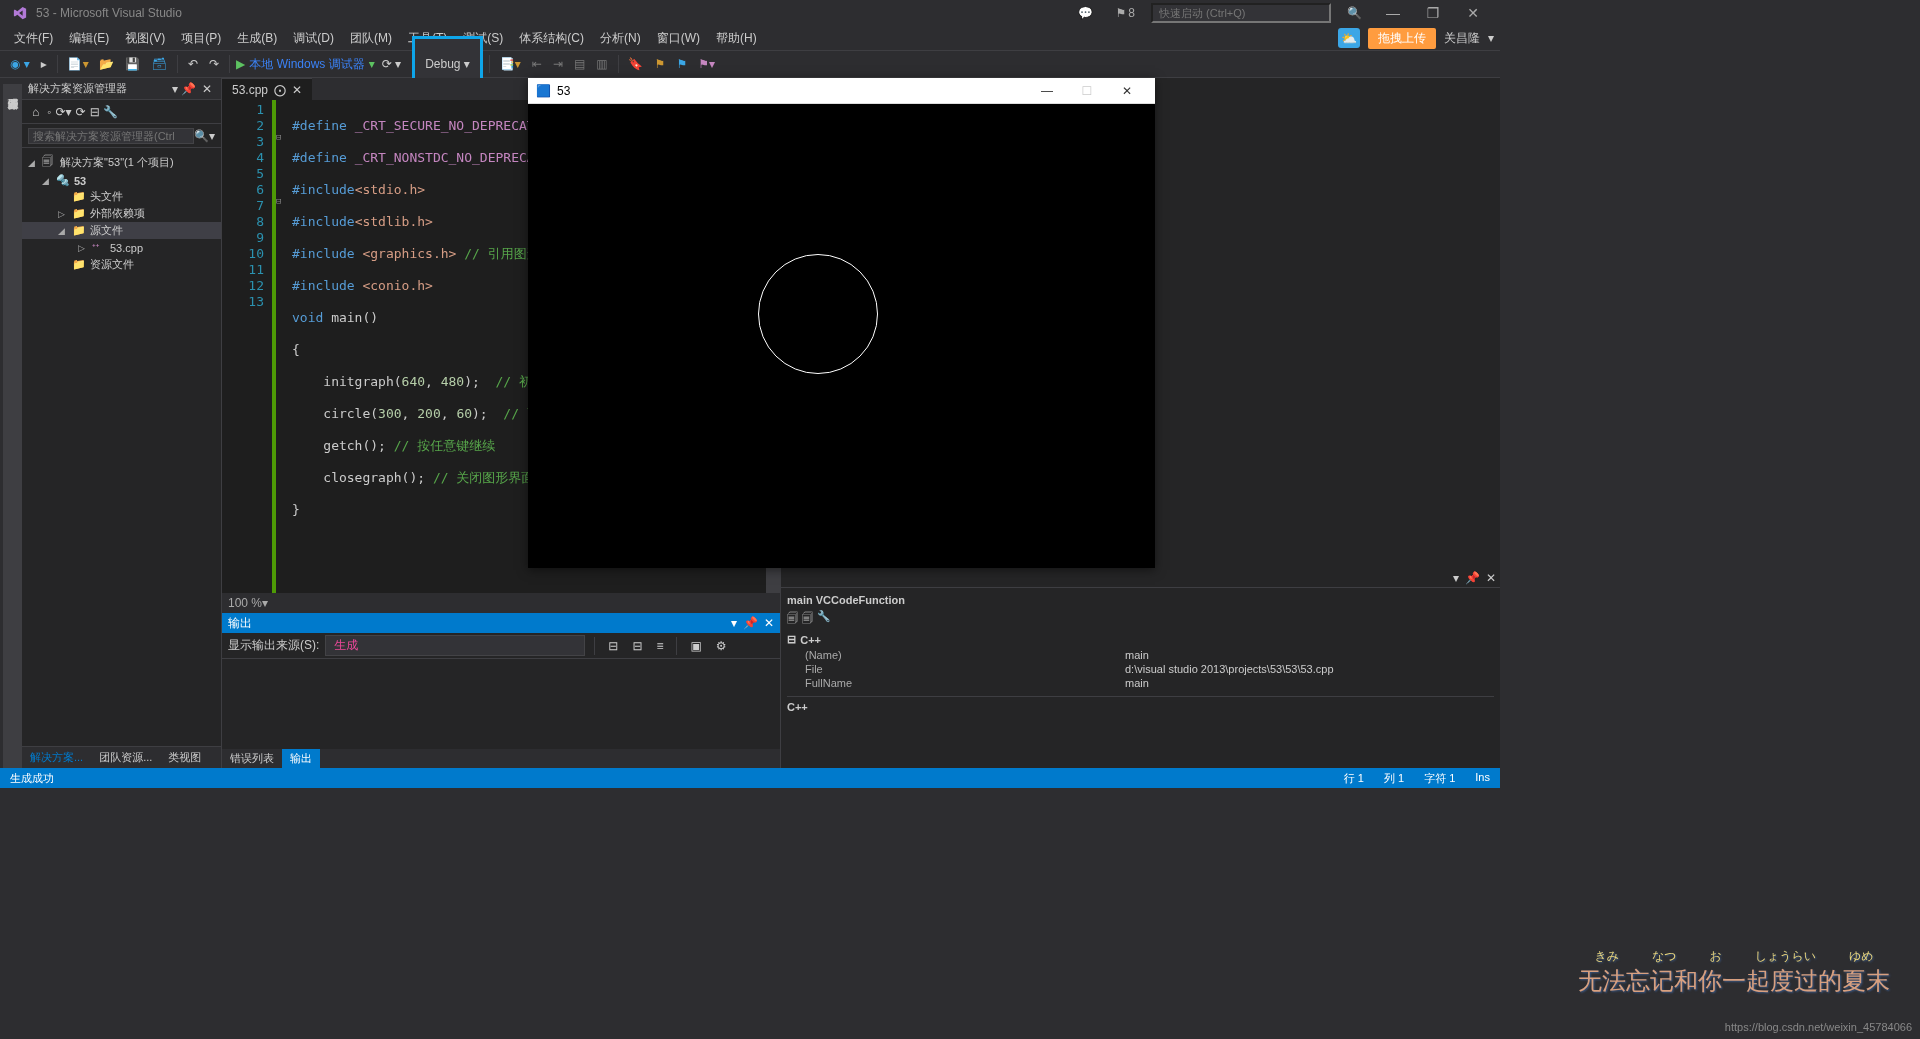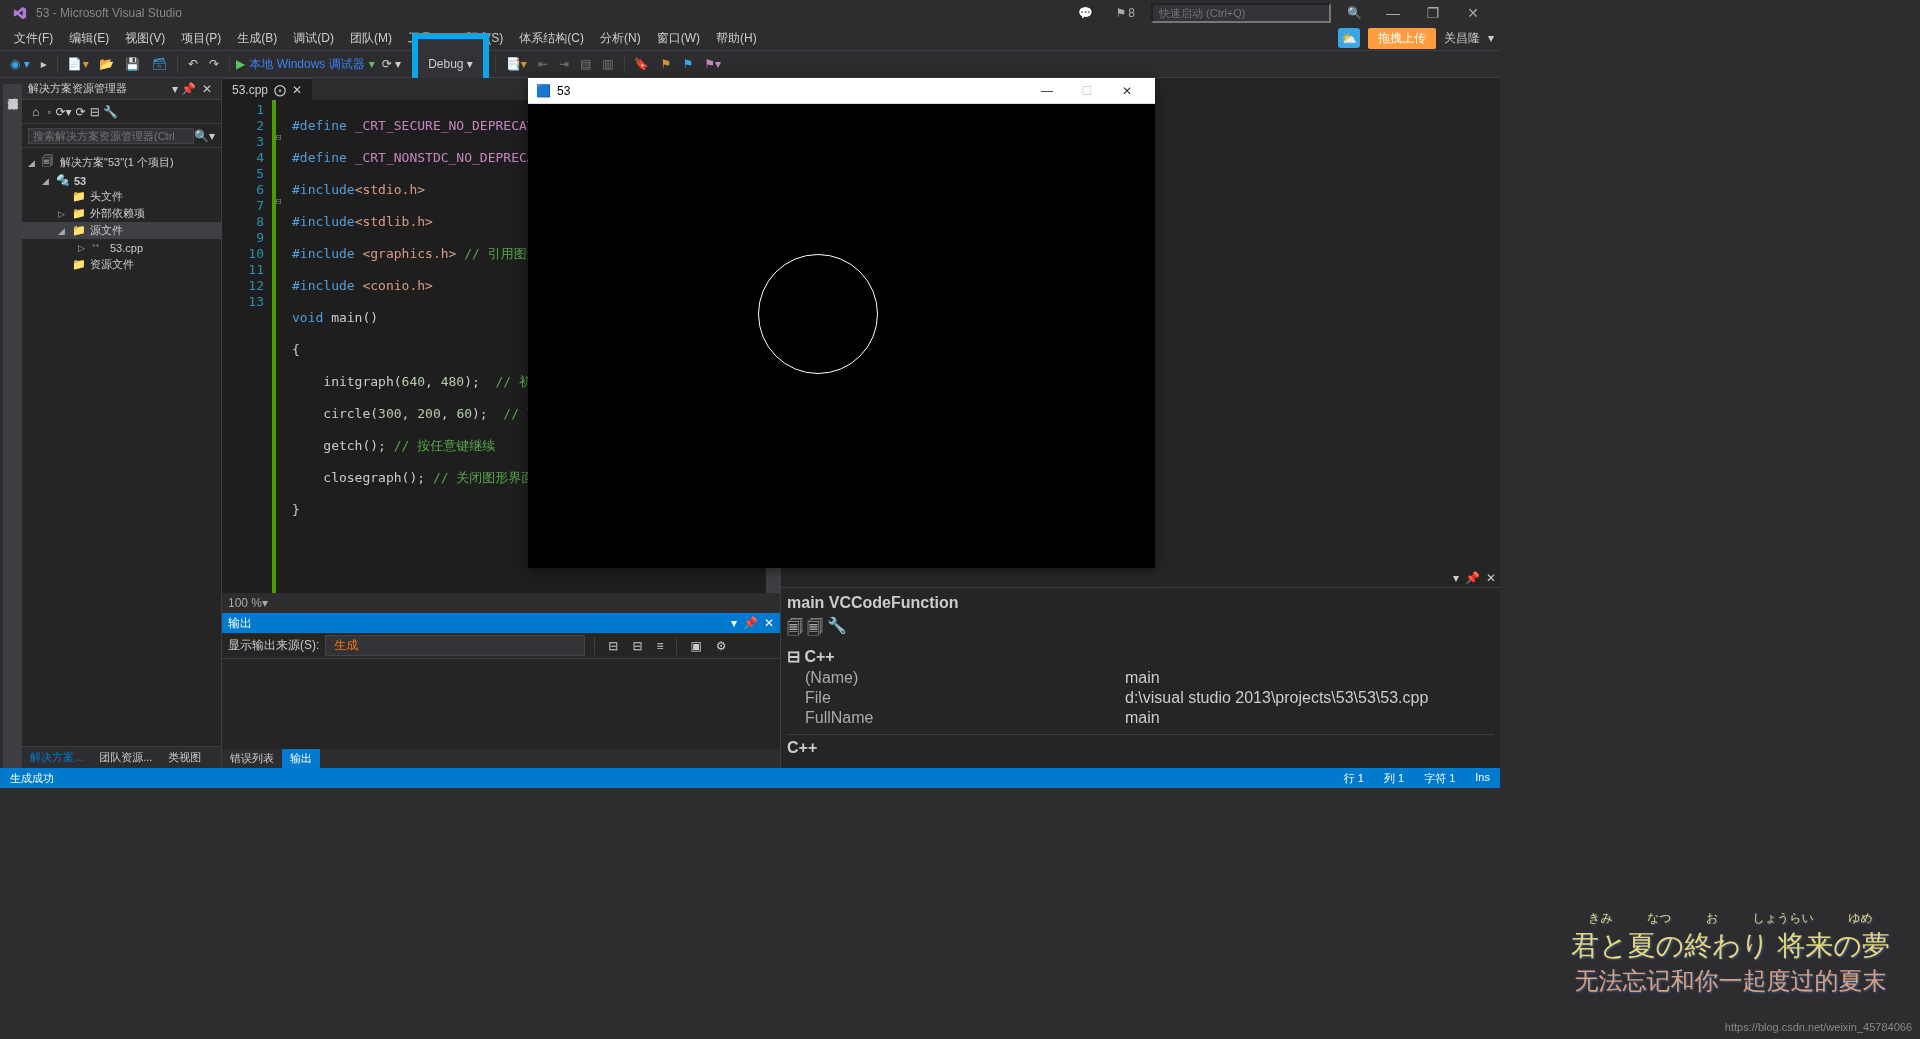--- a/index.html
+++ b/index.html
@@ -16,21 +16,21 @@
 .menu-item { padding: 2px 8px; color: #ccc; cursor: pointer; }
 .menu-right { display: flex; align-items: center; gap: 8px; margin-left: auto; }
 .upload-btn { background: #ff9c3f; color: #fff; padding: 2px 10px; border-radius: 2px; display: flex; align-items: center; gap: 4px; }
 .cloud-icon { background: #3ba6e6; width: 22px; height: 20px; display: flex; align-items: center; justify-content: center; border-radius: 3px; font-size: 13px; }
 .user-name { color: #ccc; }
 .toolbar { height: 28px; background: #2d2d30; display: flex; align-items: center; padding: 0 6px; gap: 3px; border-top: 1px solid #3e3e42; border-bottom: 1px solid #3e3e42; }
 .tb-btn { padding: 2px 4px; cursor: pointer; color: #ccc; display: flex; align-items: center; }
 .tb-sep { width: 1px; height: 18px; background: #3e3e42; margin: 0 3px; }
 .run-btn { color: #5dc261; display: flex; align-items: center; gap: 4px; }
 .run-text { color: #3b82f6; }
-.debug-combo { background: #333337; border: 6px solid #0ea5e9; padding: 18px 10px; color: #ccc; margin-left: 4px; }
+.debug-combo { background: #333337; border: 3px solid #0ea5e9; padding: 18px 10px; color: #ccc; margin-left: 4px; }
 .main-area { display: flex; height: calc(100% - 26px - 24px - 28px - 24px - 20px); position: relative; }
 .side-tab { width: 22px; background: #2d2d30; writing-mode: vertical-rl; text-orientation: upright; display: flex; flex-direction: column; padding-top: 6px; gap: 10px; font-size: 11px; }
 .side-tab-item { padding: 6px 2px; background: #3e3e42; color: #ccc; cursor: pointer; }
 .solution-panel { width: 200px; background: #252526; display: flex; flex-direction: column; border-right: 1px solid #3e3e42; justify-content: space-between; }
 .panel-header { background: #2d2d30; height: 22px; display: flex; align-items: center; padding: 0 6px; border-bottom: 1px solid #3e3e42; }
 .panel-title { flex: 1; color: #ccc; font-size: 11px; }
 .panel-toolbar { height: 24px; display: flex; align-items: center; gap: 4px; padding: 0 6px; border-bottom: 1px solid #3e3e42; }
 .panel-search { height: 24px; display: flex; align-items: center; padding: 0 6px; border-bottom: 1px solid #3e3e42; }
 .search-input { background: #333337; border: 1px solid #434346; flex: 1; padding: 1px 4px; color: #888; font-size: 11px; }
 .tree { flex: 1; padding: 4px 0; overflow: auto; font-size: 11px; }
@@ -60,29 +60,29 @@
 .code-line { height: 16px; }
 .kw-preproc { color: #569cd6; }
 .kw-macro { color: #c586c0; }
 .kw-string { color: #d69d85; }
 .kw-comment { color: #57a64a; }
 .kw-num { color: #b5cea8; }
 .zoom-bar { height: 20px; background: #2d2d30; display: flex; align-items: center; padding: 0 6px; color: #aaa; }
 .output-panel { height: 155px; background: #252526; display: flex; flex-direction: column; }
 .output-header { background: #007acc; color: #fff; height: 20px; display: flex; align-items: center; padding: 0 6px; }
 .output-toolbar { height: 26px; display: flex; align-items: center; padding: 0 6px; gap: 6px; border-bottom: 1px solid #3e3e42; }
-.output-combo { background: #333337; border: 1px solid #434346; padding: 1px 8px; color: #f97316; width: 260px; }
+.output-combo { background: #333337; border: 1px solid #434346; padding: 1px 8px; color: #ec4899; width: 260px; }
 .output-body { flex: 1; background: #252526; }
 .output-tabs { display: flex; background: #2d2d30; }
 .output-tab { padding: 2px 8px; font-size: 11px; cursor: pointer; }
 .output-tab.active { background: #007acc; color: #fff; }
 .right-panel { width: 720px; background: #252526; display: flex; flex-direction: column; border-left: 1px solid #3e3e42; }
 .props-panel { flex: 1; background: #252526; display: flex; flex-direction: column; }
 .props-header { height: 20px; border-bottom: 1px solid #3e3e42; display: flex; align-items: center; justify-content: flex-end; padding: 0 4px; gap: 6px; }
-.props-body { flex: 1; padding: 4px 6px; font-size: 16px; }
+.props-body { flex: 1; padding: 4px 6px; font-size: 11px; }
 .props-title { color: #ccc; padding: 2px 0; }
 .props-title b { font-weight: bold;}
 .props-cat { display: flex; align-items: center; gap: 4px; color: #ccc; font-weight: bold; padding: 2px 0; }
 .props-row { display: flex; padding: 1px 0 1px 18px; }
 .props-key { width: 320px; color: #aaa; }
 .props-val { color: #ccc; }
 .status-bar { height: 20px; background: #007acc; color: #fff; display: flex; align-items: center; padding: 0 10px; font-size: 11px; }
 .status-item { margin-right: 20px; }
 .status-right { margin-left: auto; display: flex; gap: 20px; }
 .console-window { position: absolute; top: 0; left: 528px; width: 627px; height: 490px; background: #fff; box-shadow: 0 2px 10px rgba(0,0,0,0.5); z-index: 100; display: flex; flex-direction: column; }
@@ -383,16 +383,15 @@
 </div>
 
 <div class="watermark">
   <div class="watermark-ruby">
       <span>きみ</span>
       <span>なつ</span>
       <span>お</span>
       <span>しょうらい</span>
       <span>ゆめ</span>
     </div>
-  <div>君と夏の終わり 将来の夢</div>
   <div class="watermark-sub">无法忘记和你一起度过的夏末</div>
 </div>
 <div class="watermark-url">https://blog.csdn.net/weixin_45784066</div>
 
 </body></html>

